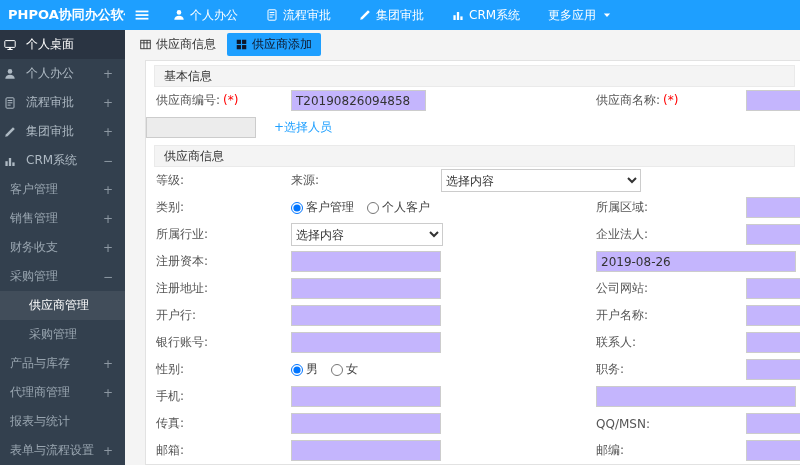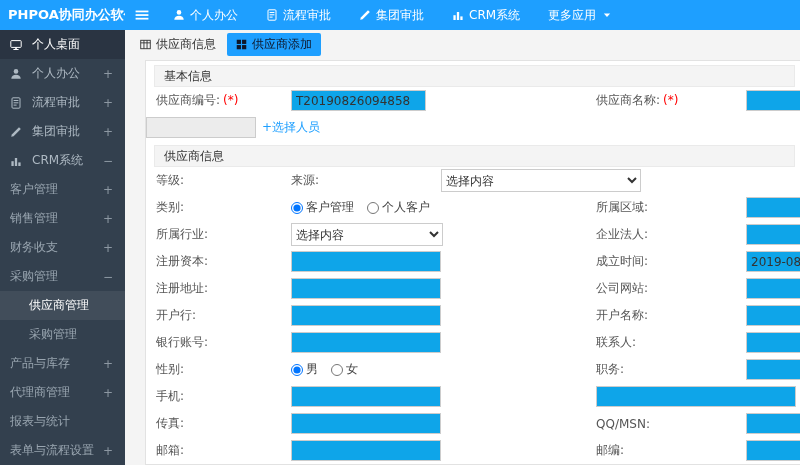--- a/index.html
+++ b/index.html
@@ -8,44 +8,44 @@
   .app{display:flex;flex-direction:column;width:800px;height:465px}
   .topbar{height:30px;flex:0 0 30px;background:var(--accent,#1e9fff);display:flex;align-items:center;color:#fff}
   .logo{width:125px;flex:0 0 125px;padding-left:8px;font-weight:bold;font-size:13px;white-space:nowrap;overflow:hidden}
   .hamb{width:34px;display:flex;justify-content:center;align-items:center;cursor:pointer;height:100%}
   .topnav{display:flex;align-items:center;height:100%}
   .topnav-item{display:flex;align-items:center;gap:5px;padding:0 14px;height:100%;cursor:pointer;white-space:nowrap}
   .caret{display:flex;align-items:center;margin-left:1px}
   .bodyrow{flex:1;display:flex;min-height:0}
   .sidebar{width:125px;flex:0 0 125px;background:var(--sidebar,#33404e);color:#aeb9c3;overflow:hidden}
   .side-item{height:29px;display:flex;align-items:center;cursor:pointer;white-space:nowrap}
-  .side-item.l0{padding-left:10px}
+  .side-item.l0{padding-left:4px}
   .side-item.l1{padding-left:10px;color:#9aa6b1}
   .side-item.l2{padding-left:29px;color:#9aa6b1}
   .side-item.title{background:var(--titlebg,#2a3442);color:#fff}
   .side-item.active{color:#fff;background:rgba(255,255,255,.07)}
   .sicon{width:16px;display:flex;align-items:center;margin-right:6px;flex:0 0 16px}
   .slabel{flex:1;overflow:hidden}
   .expander{margin-left:auto;padding-right:12px;color:#8d98a3}
   .main{flex:1;display:flex;flex-direction:column;min-width:0;background:#f4f4f4}
   .tabbar{height:28px;flex:0 0 28px;display:flex;align-items:center;padding-left:6px;gap:2px}
   .tab{display:flex;align-items:center;gap:5px;height:23px;padding:0 9px;cursor:pointer;color:#333}
   .tab .ticon{display:flex;align-items:center}
   .tab.active{background:var(--accent,#1e9fff);color:#0f172a;border-radius:2px}
   .panel{flex:1;margin:2px -4px 0 20px;background:#fff;border:1px solid #e2e2e2;overflow:hidden;padding-bottom:4px}
   .sec{margin:4px 8px 0 8px;height:22px;line-height:20px;background:#f4f4f4;border:1px solid #eaeaea;padding-left:9px;color:#333}
   .frow{display:flex;align-items:center;height:27px}
   .lcell{width:145px;flex:0 0 145px;padding-left:10px;color:#555;white-space:nowrap;overflow:hidden}
   .ccell{width:305px;flex:0 0 305px;display:flex;align-items:center}
   .rcell{width:150px;flex:0 0 150px;color:#555;white-space:nowrap;overflow:hidden}
   .c2cell{flex:1;min-width:0;display:flex;align-items:center;overflow:visible}
-  input[type=text]{height:21px;border:1px solid #ccc;padding:0 4px;font-size:12px;font-family:inherit;color:#333;background:#0ea5e9;outline:none;flex:0 0 auto}
+  input[type=text]{height:21px;border:1px solid #ccc;padding:0 4px;font-size:12px;font-family:inherit;color:#333;background:#c4b5fd;outline:none;flex:0 0 auto}
   input[type=text].gray{background:#ececec}
   select{height:23px;border:1px solid #ccc;font-size:12px;font-family:inherit;color:#333;background:#fff;outline:none;flex:0 0 auto}
-  .plink{color:var(--accent,#1e9fff);margin-left:6px;cursor:pointer;text-decoration:none;white-space:nowrap}
+  .plink{color:var(--accent,#1e9fff);margin-left:18px;cursor:pointer;text-decoration:none;white-space:nowrap}
   .req{color:var(--required,#f00);margin-left:3px}
   label.radio{display:inline-flex;align-items:center;margin-right:13px;cursor:pointer;color:#444;white-space:nowrap}
   label.radio input{width:12px;height:12px;margin:0 3px 0 0}
 </style>
 </head>
 <body>
 
 <div class="app">
   <header class="topbar">
     <div class="logo">PHPOA协同办公软件</div>
@@ -273,21 +273,20 @@
             <div class="rcell"><span>企业法人:</span></div>
             <div class="c2cell">
               <input type="text" style="width: 200px;">
             </div>
           </div>
           <div class="frow">
             <div class="lcell"><span>注册资本:</span></div>
             <div class="ccell">
               <input type="text" style="width: 150px;">
             </div>
-            <div class="rcell"><span>成立时间:</span></div>
             <div class="c2cell">
               <input type="text" value="2019-08-26" style="width: 200px;">
             </div>
           </div>
           <div class="frow">
             <div class="lcell"><span>注册地址:</span></div>
             <div class="ccell">
               <input type="text" style="width: 150px;">
             </div>
             <div class="rcell"><span>公司网站:</span></div>

